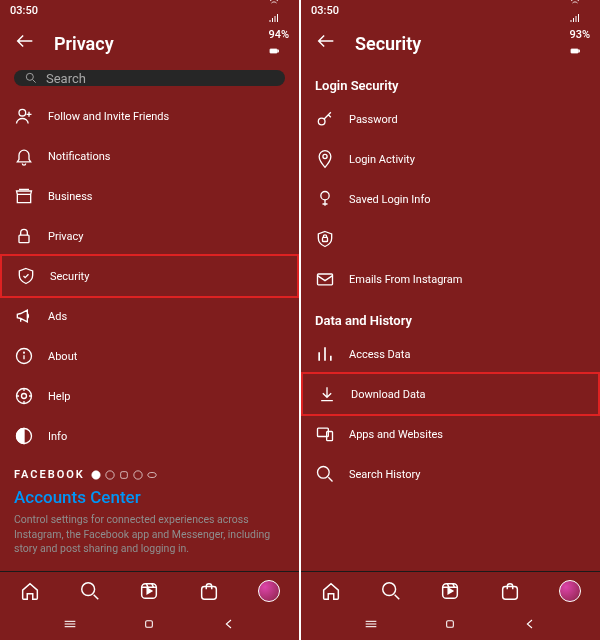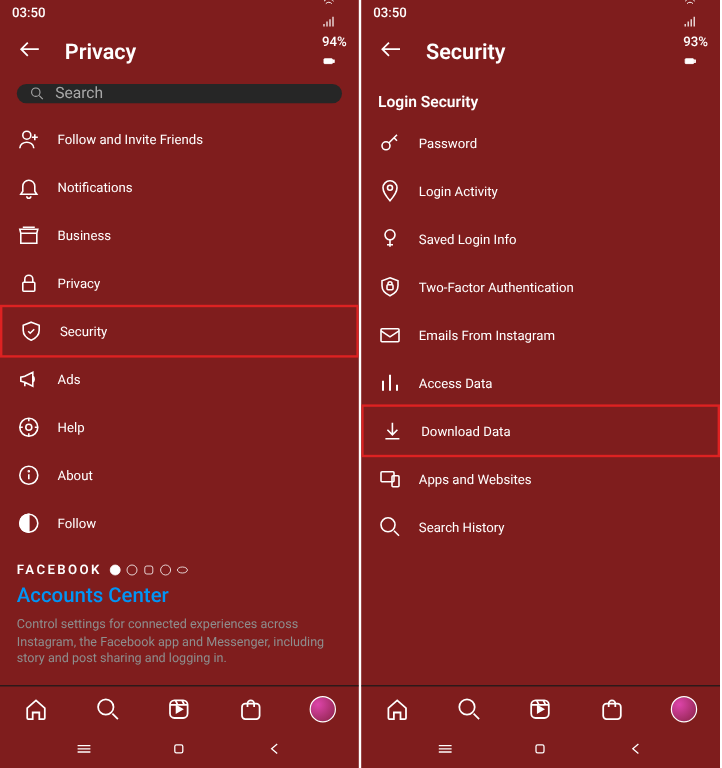--- a/index.html
+++ b/index.html
@@ -200,44 +200,44 @@
           <svg viewBox="0 0 24 24">
             <path d="M4 10v4l4 1 8 4V5l-8 4-4 1zM16 9a4 4 0 010 6M8 15v4"></path>
           </svg>
         </span>
       <span>Ads</span>
     </div>
     <div class="list-item">
       <span class="icon">
           <svg viewBox="0 0 24 24">
             <circle cx="12" cy="12" r="9"></circle>
+            <line x1="12" y1="11" x2="12" y2="16"></line>
+            <circle cx="12" cy="8" r="0.5" fill="#fff"></circle>
+          </svg>
+        </span>
+      <span>About</span>
+    </div>
+    <div class="list-item">
+      <span class="icon">
+          <svg viewBox="0 0 24 24">
+            <circle cx="12" cy="12" r="9"></circle>
             <circle cx="12" cy="12" r="3"></circle>
             <path d="M12 3v3M12 18v3M3 12h3M18 12h3"></path>
           </svg>
         </span>
       <span>Help</span>
     </div>
     <div class="list-item">
       <span class="icon">
           <svg viewBox="0 0 24 24">
             <circle cx="12" cy="12" r="9"></circle>
-            <line x1="12" y1="11" x2="12" y2="16"></line>
-            <circle cx="12" cy="8" r="0.5" fill="#fff"></circle>
-          </svg>
-        </span>
-      <span>About</span>
-    </div>
-    <div class="list-item">
-      <span class="icon">
-          <svg viewBox="0 0 24 24">
-            <circle cx="12" cy="12" r="9"></circle>
             <path d="M12 3a9 9 0 000 18z" fill="#fff"></path>
           </svg>
         </span>
-      <span>Follow</span>
+      <span>Info</span>
     </div>
 
     <div class="fb-row">
       <span class="fb-label">FACEBOOK</span>
       <span class="fb-icons">
         <svg viewBox="0 0 24 24">
             <circle cx="12" cy="12" r="10" fill="#fff"></circle>
           </svg>
         <svg viewBox="0 0 24 24">
             <circle cx="12" cy="12" r="10" stroke="#fff"></circle>
@@ -374,32 +374,32 @@
       <span>Saved Login Info</span>
     </div>
     <div class="list-item">
       <span class="icon">
           <svg viewBox="0 0 24 24">
             <path d="M12 3l8 3v5c0 5-3.5 8-8 10-4.5-2-8-5-8-10V6l8-3z"></path>
             <rect x="9" y="10" width="6" height="5" rx="1"></rect>
             <path d="M10 10V9a2 2 0 014 0v1"></path>
           </svg>
         </span>
-      <span>Two-Factor Authentication</span>
     </div>
     <div class="list-item">
       <span class="icon">
           <svg viewBox="0 0 24 24">
             <rect x="3" y="6" width="18" height="13" rx="1"></rect>
             <path d="M3 8l9 6 9-6"></path>
           </svg>
         </span>
       <span>Emails From Instagram</span>
     </div>
 
+    <div class="section-header">Data and History</div>
 
     <div class="list-item">
       <span class="icon">
           <svg viewBox="0 0 24 24">
             <path d="M5 20V10M12 20V4M19 20v-6" stroke-width="2"></path>
           </svg>
         </span>
       <span>Access Data</span>
     </div>
     <div class="list-item highlight">

